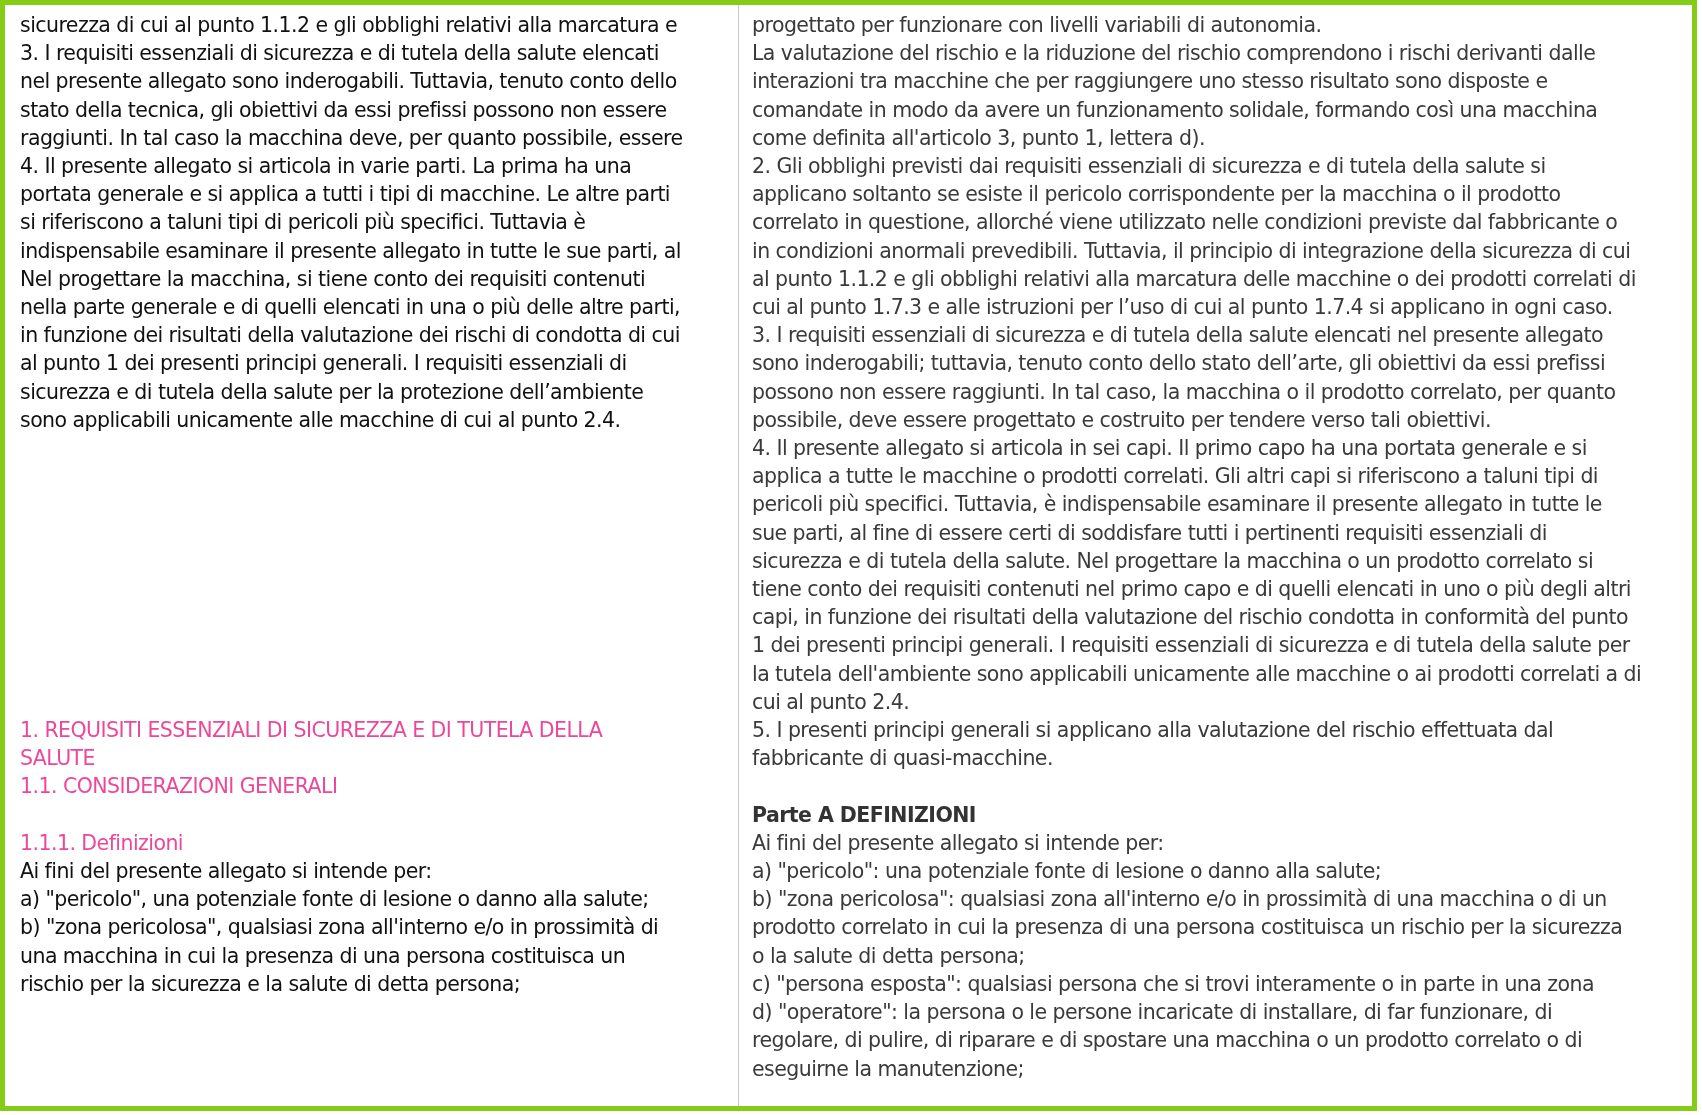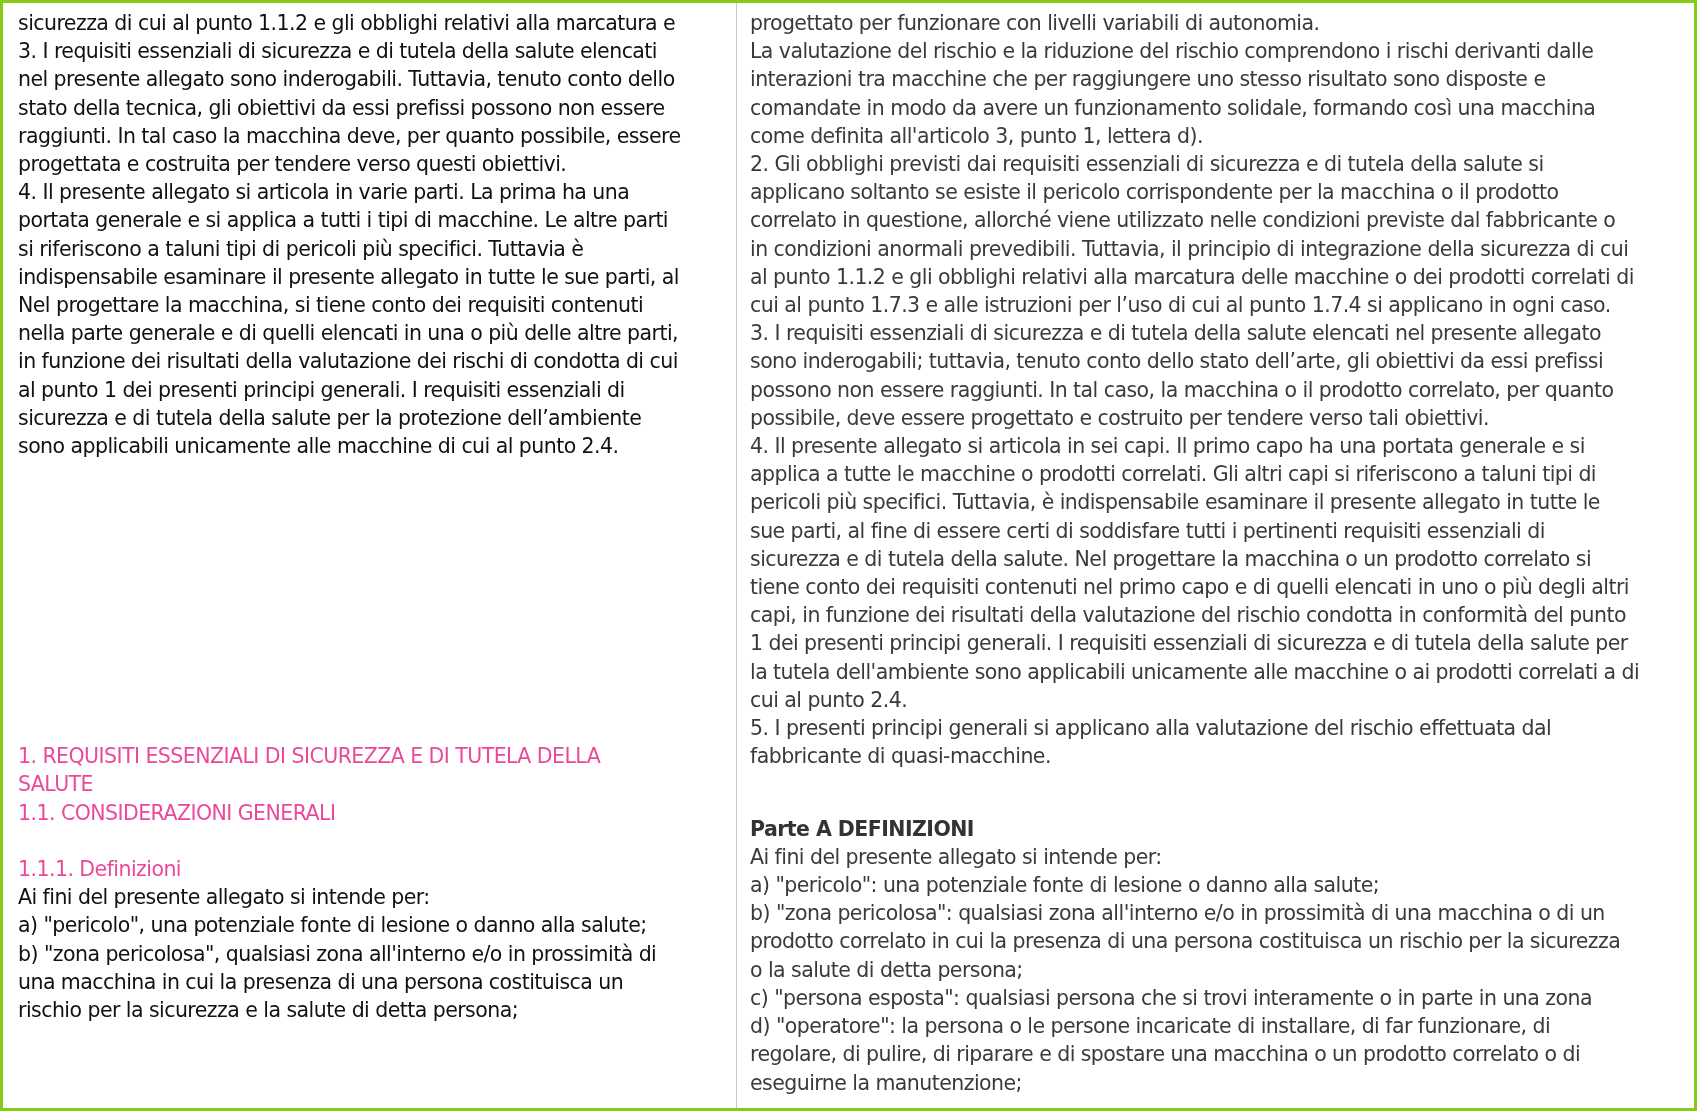--- a/index.html
+++ b/index.html
@@ -1,53 +1,52 @@
 <!DOCTYPE html>
 <html><head>
 <meta charset="utf-8">
 <style>
   html, body { margin: 0; padding: 0; background: #ffffff; }
   body { width: 1702px; height: 1115px; overflow: hidden; position: relative; }
   .frame {
     position: absolute; left: 0; top: 0;
     width: 1697px; height: 1111px;
-    border: 3px solid #84cc16;
+    border: 5px solid #84cc16;
     box-sizing: border-box;
     display: flex;
   }
   .col {
     box-sizing: border-box;
     padding: 6px 8px 0 15px;
     font-family: "DejaVu Sans", sans-serif;
     font-size: 20.5px;
     line-height: 28.2px;
     letter-spacing: -0.55px;
     overflow: hidden;
     height: 100%;
   }
   .col-left { width: 734px; color: #111111; border-right: 1px solid #c8c8c8; }
   .col-right { flex: 1; color: #3a3a3a; padding-left: 13px; }
   .line { white-space: nowrap; display: block; }
   .blank { height: 28.2px; }
   .heading-blue { color: #ec4899; }
-  .heading-bold { font-weight: bold; color: #333333; margin-top: 16px; }
+  .heading-bold { font-weight: bold; color: #333333; }
   .spacer-left { height: 282px; }
 </style>
 </head>
 <body>
 
 <div class="frame">
   <div class="col col-left">
     <div>
       <span class="line">sicurezza di cui al punto 1.1.2 e gli obblighi relativi alla marcatura e</span>
       <span class="line">3. I requisiti essenziali di sicurezza e di tutela della salute elencati</span>
       <span class="line">nel presente allegato sono inderogabili. Tuttavia, tenuto conto dello</span>
       <span class="line">stato della tecnica, gli obiettivi da essi prefissi possono non essere</span>
       <span class="line">raggiunti. In tal caso la macchina deve, per quanto possibile, essere</span>
-      <span class="line">progettata e costruita per tendere verso questi obiettivi.</span>
       <span class="line">4. Il presente allegato si articola in varie parti. La prima ha una</span>
       <span class="line">portata generale e si applica a tutti i tipi di macchine. Le altre parti</span>
       <span class="line">si riferiscono a taluni tipi di pericoli più specifici. Tuttavia è</span>
       <span class="line">indispensabile esaminare il presente allegato in tutte le sue parti, al</span>
       <span class="line">Nel progettare la macchina, si tiene conto dei requisiti contenuti</span>
       <span class="line">nella parte generale e di quelli elencati in una o più delle altre parti,</span>
       <span class="line">in funzione dei risultati della valutazione dei rischi di condotta di cui</span>
       <span class="line">al punto 1 dei presenti principi generali. I requisiti essenziali di</span>
       <span class="line">sicurezza e di tutela della salute per la protezione dell’ambiente</span>
       <span class="line">sono applicabili unicamente alle macchine di cui al punto 2.4.</span>

